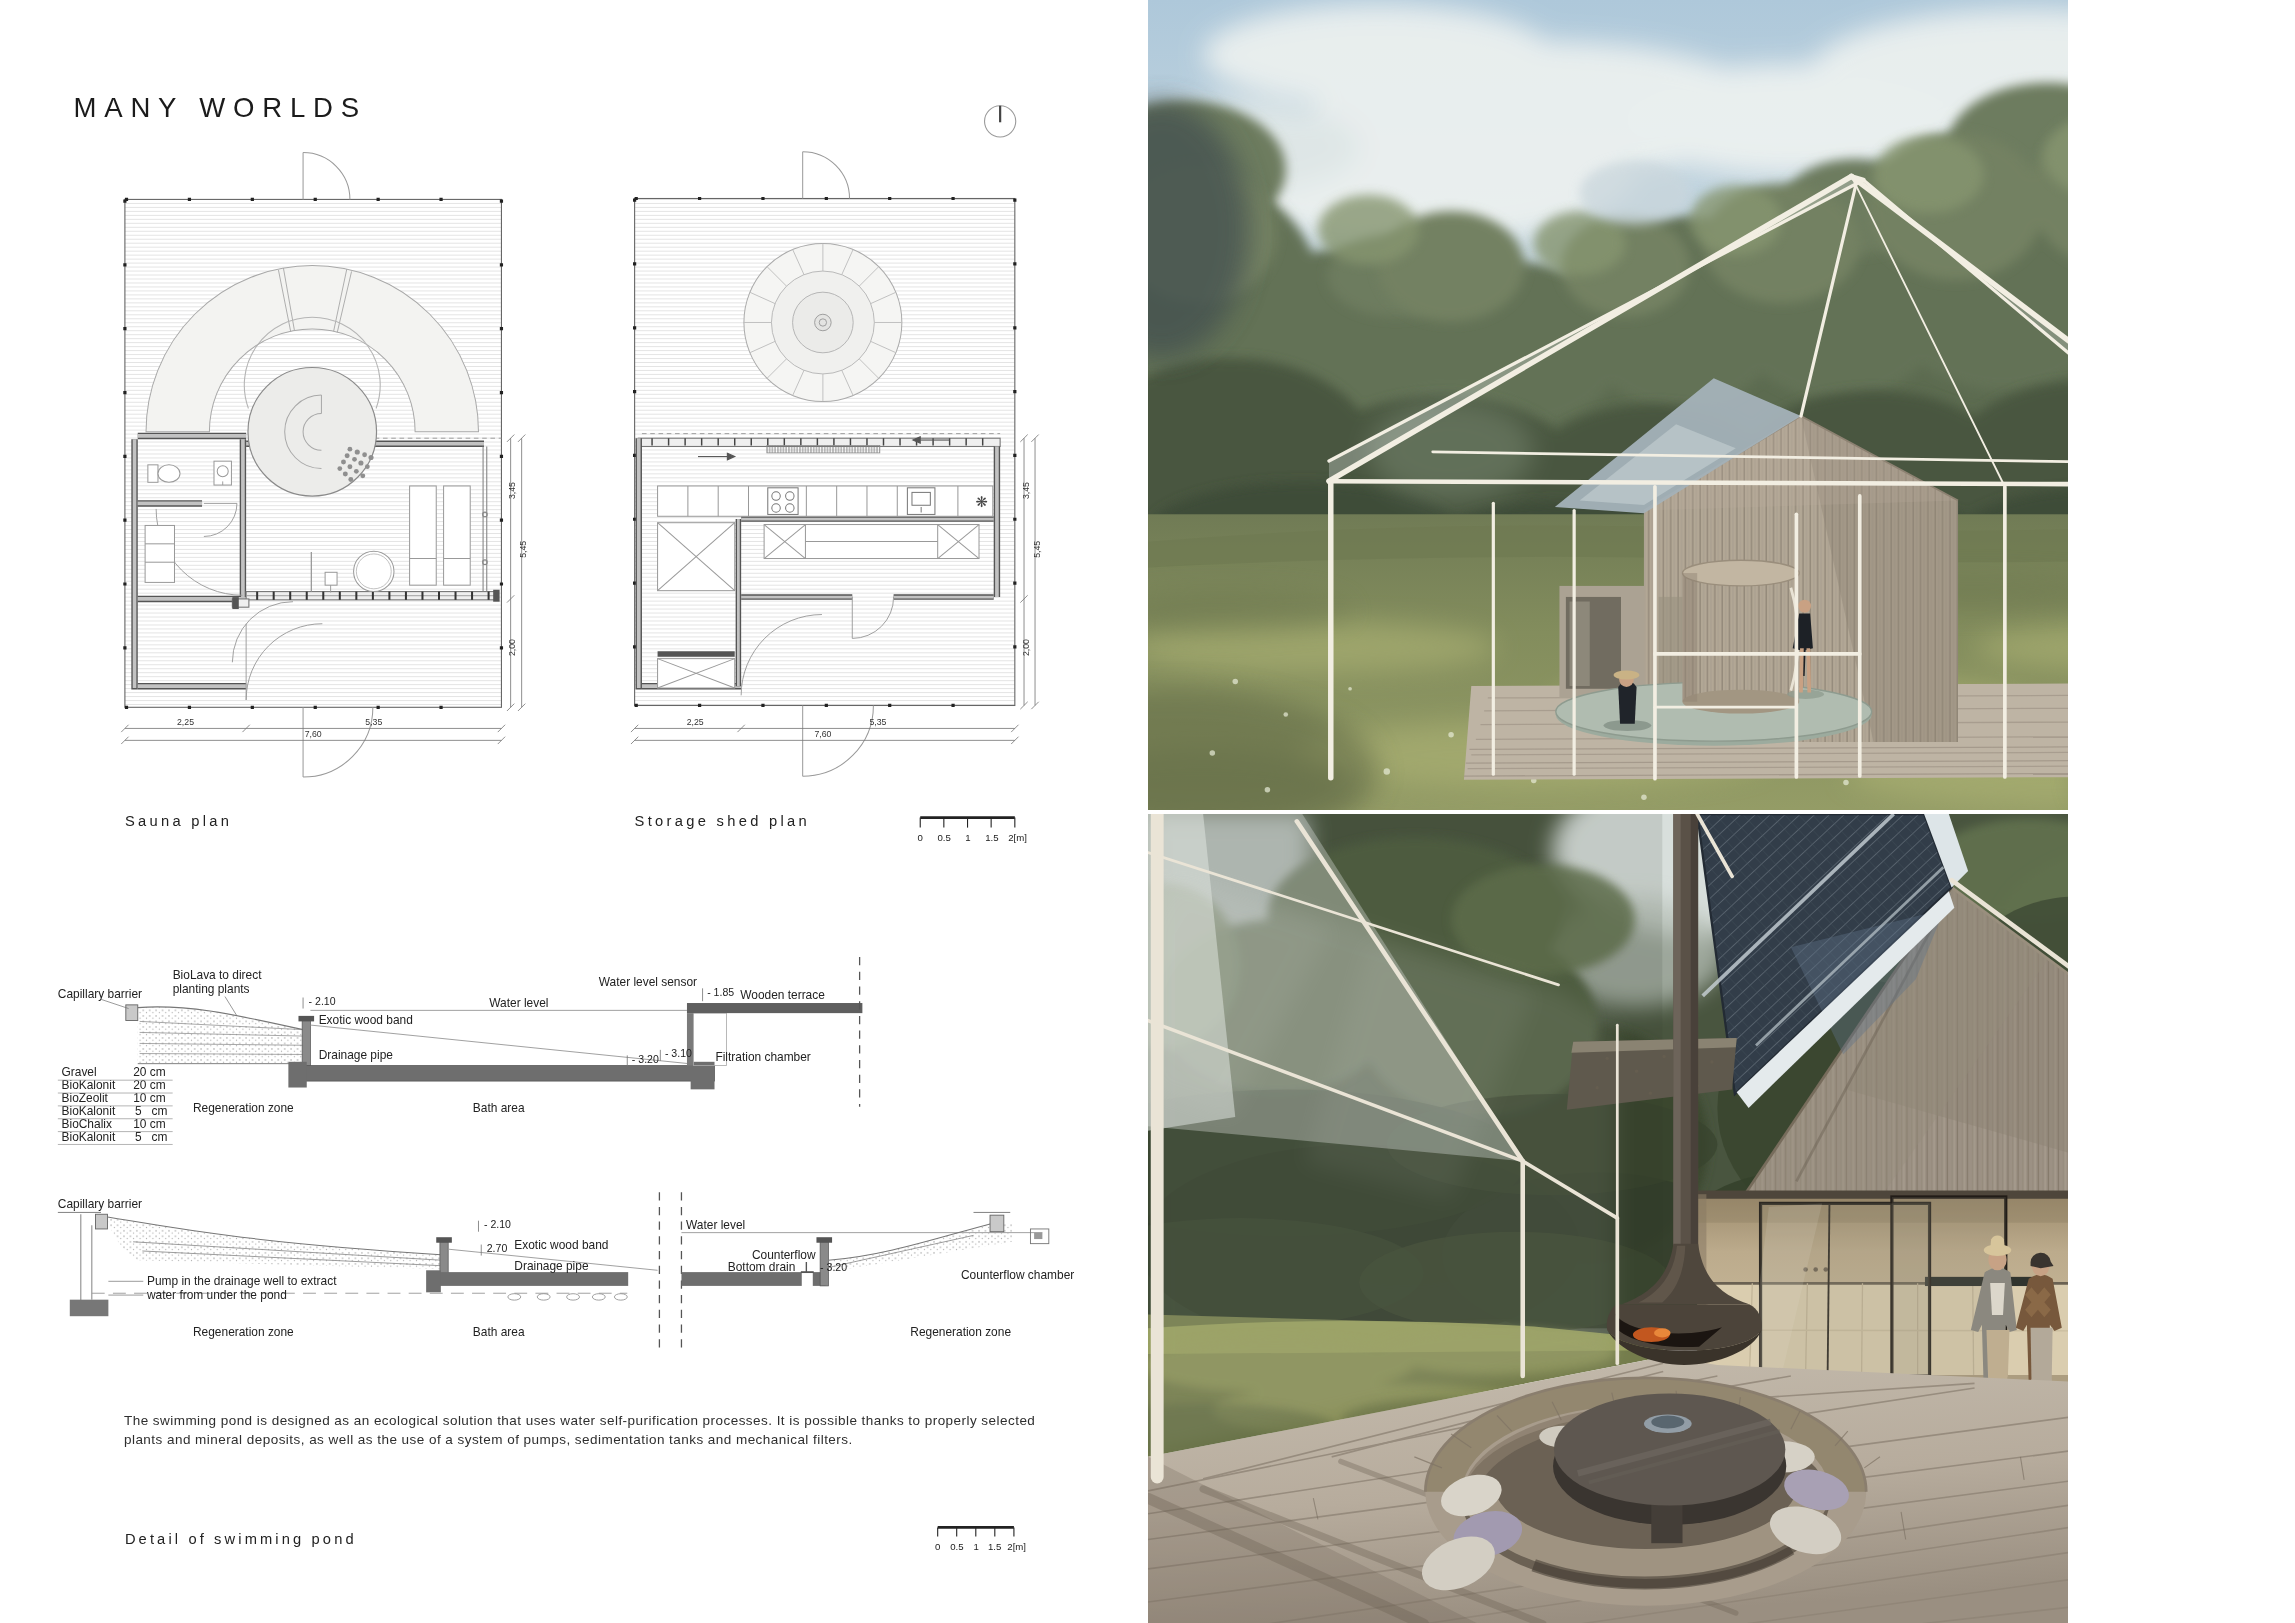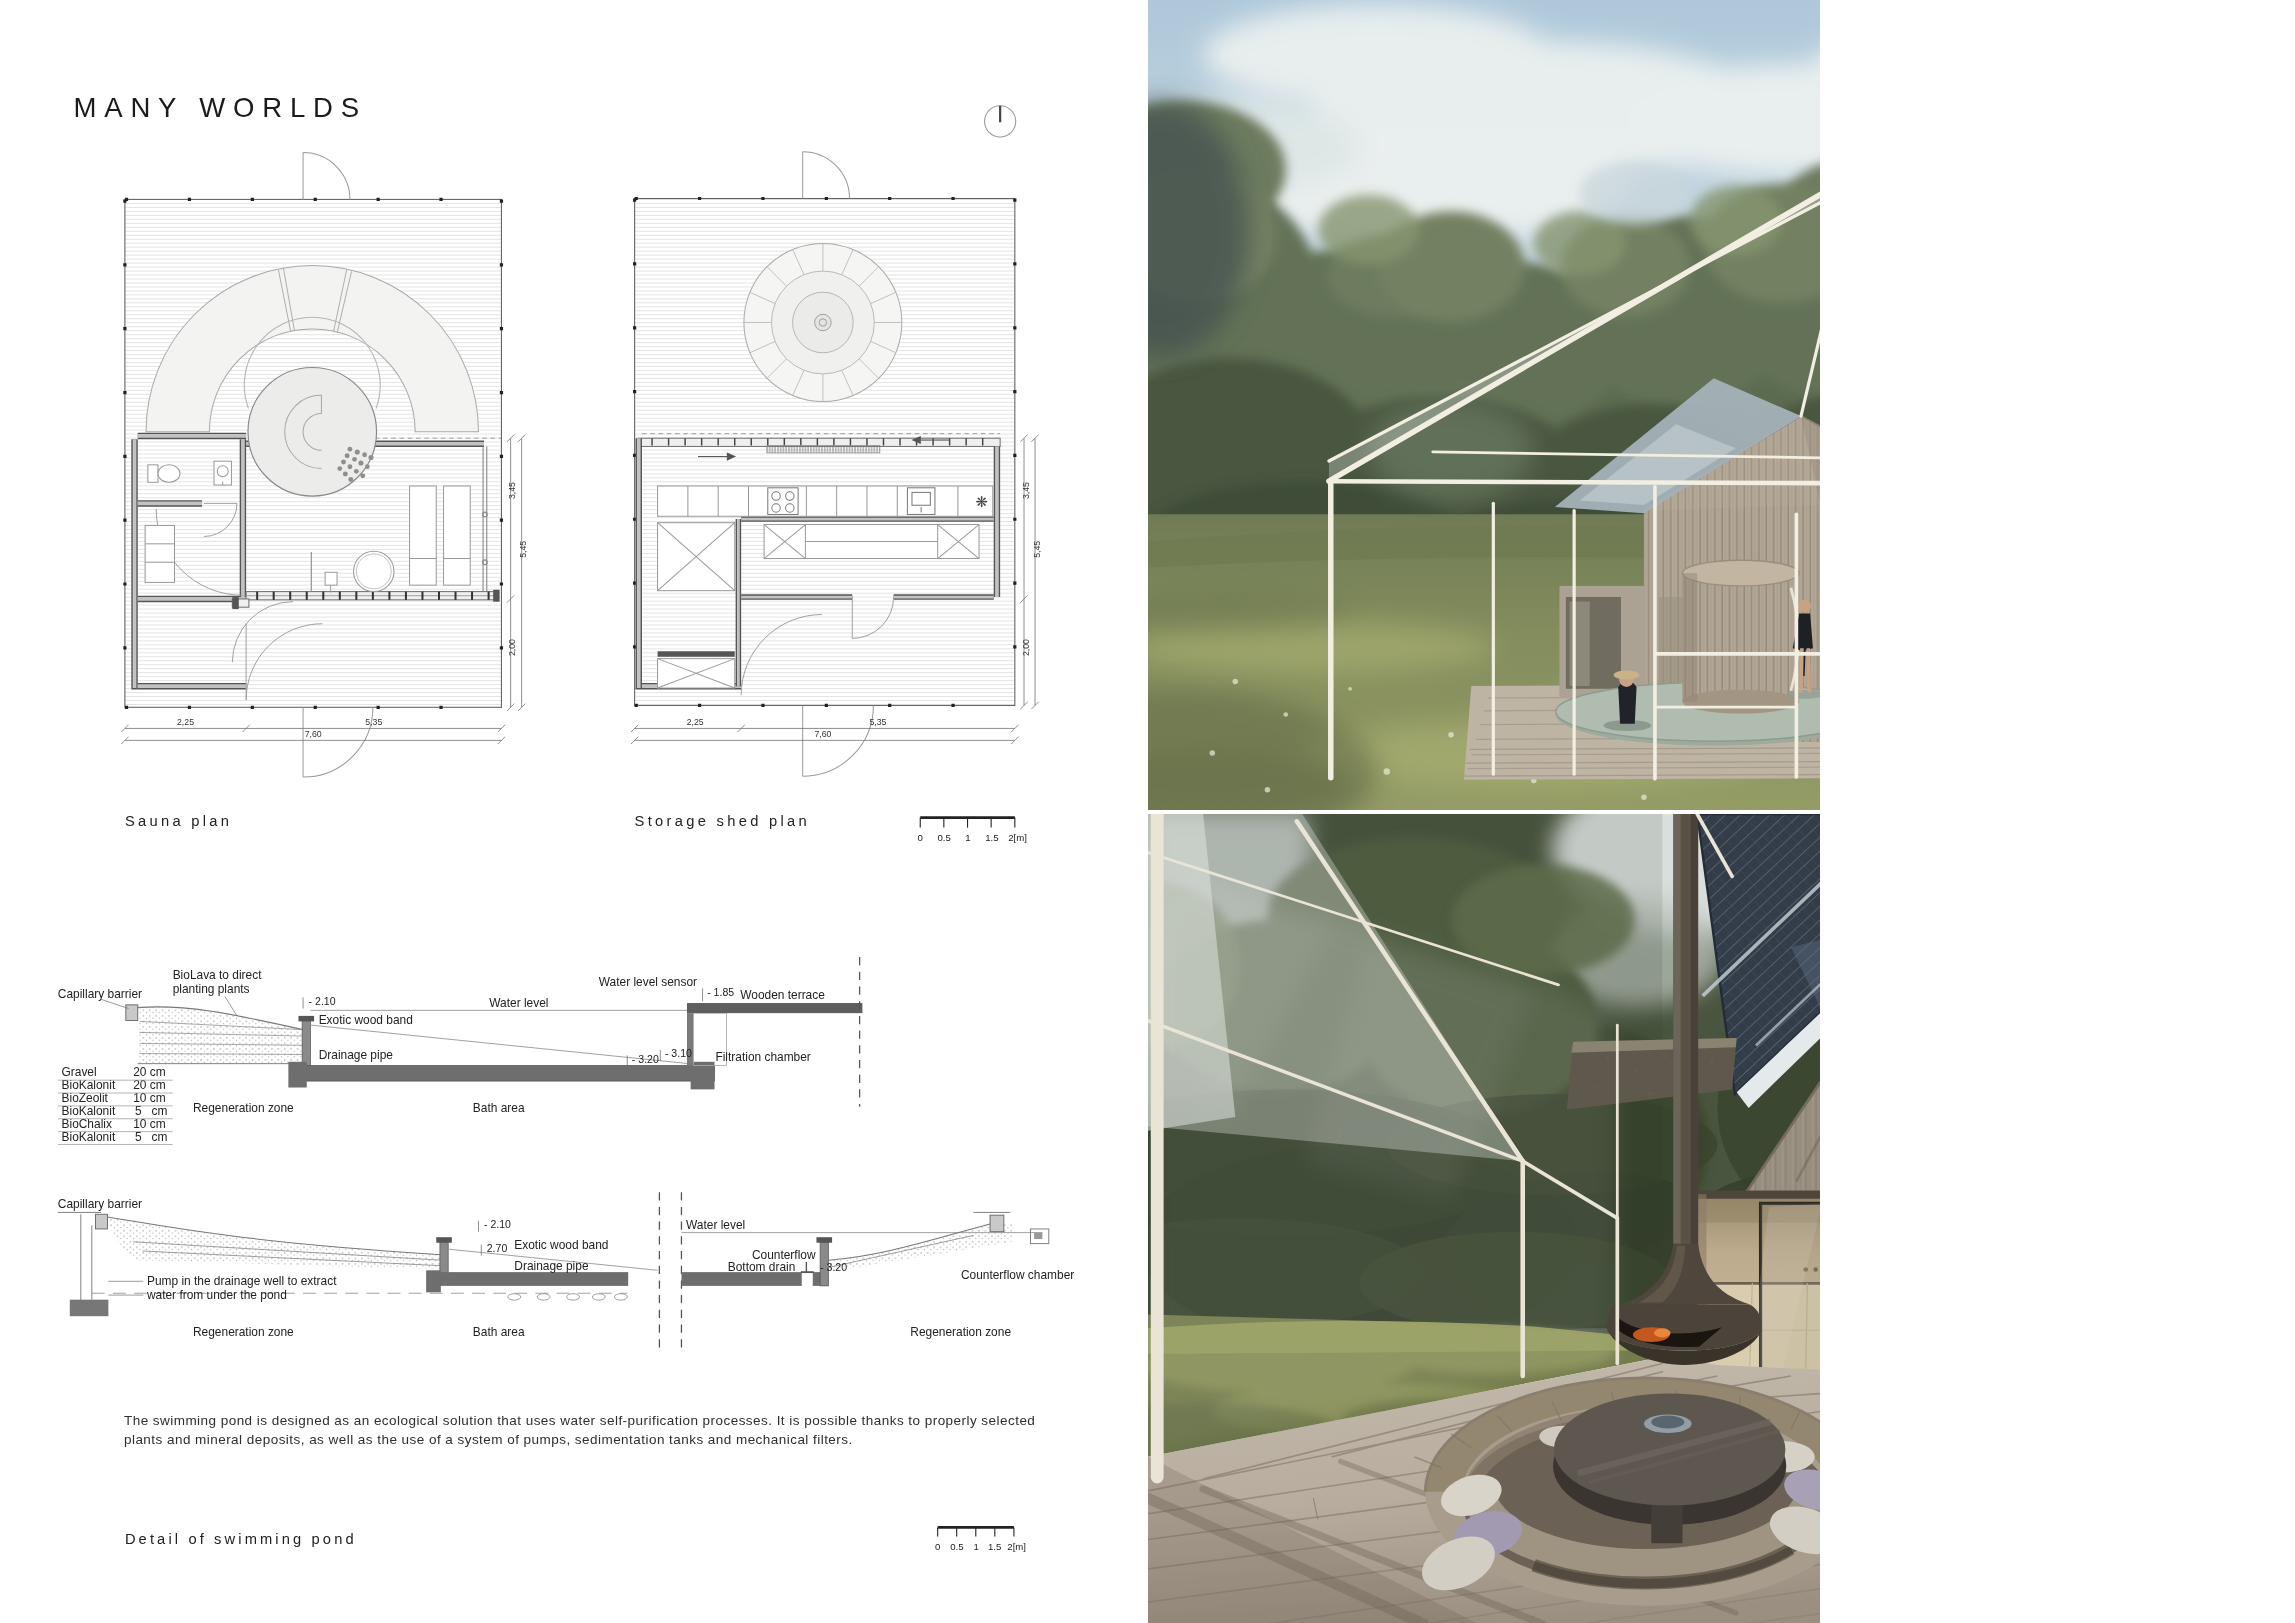--- a/index.html
+++ b/index.html
@@ -1,16 +1,16 @@
 <!DOCTYPE html>
 <html style="font-size:14.7px"><head>
 <meta charset="utf-8">
 <style>
 html,body{margin:0;padding:0;background:#fff;}
-.page{position:relative;width:1820px;height:1624px;background:#ffffff;font-family:"Liberation Sans",sans-serif;overflow:hidden;}
+.page{position:relative;width:2068px;height:1624px;background:#ffffff;font-family:"Liberation Sans",sans-serif;overflow:hidden;}
 svg{position:absolute;display:block;}
 text{font-family:"Liberation Sans",sans-serif;}
 </style>
 </head>
 <body>
 <div class="page">
 
 <svg id="left" style="left:0;top:0" width="1148" height="1624" viewBox="0 0 1250 1768">
 <defs>
 <pattern id="boards" patternUnits="userSpaceOnUse" width="20" height="4.33">

